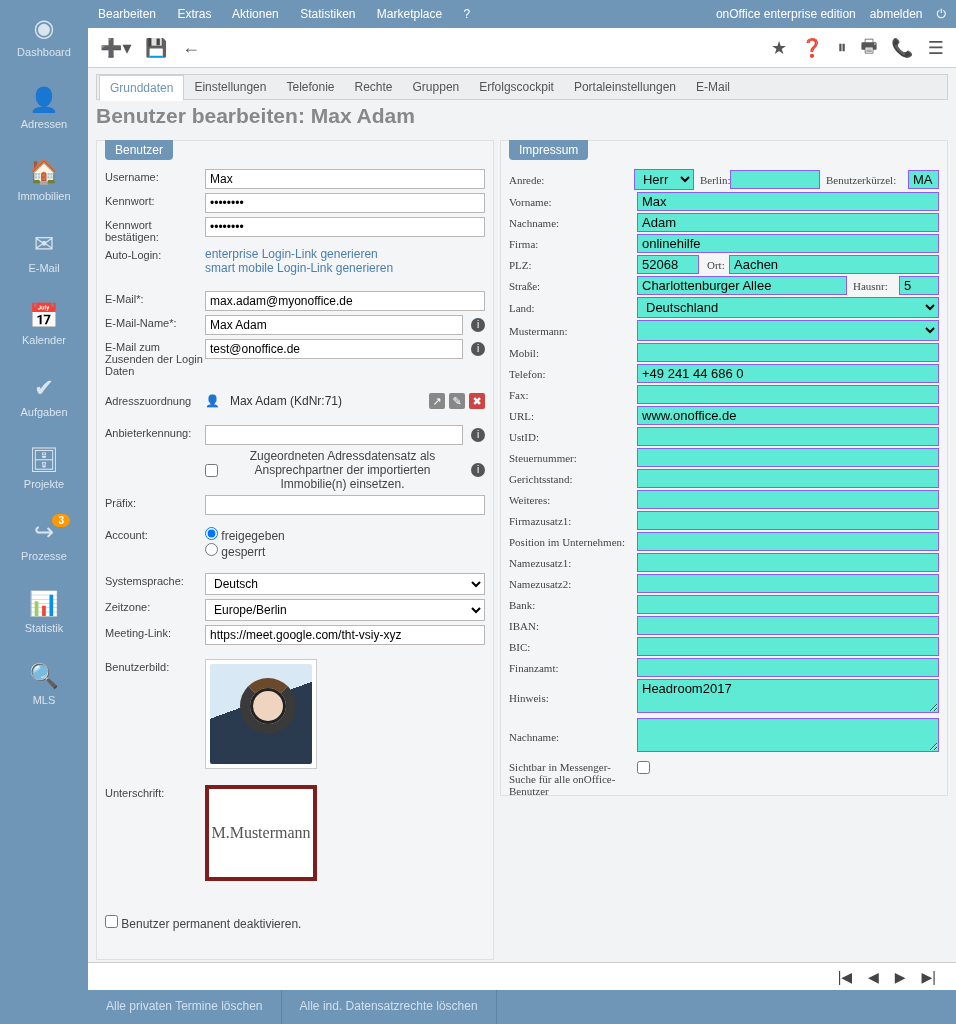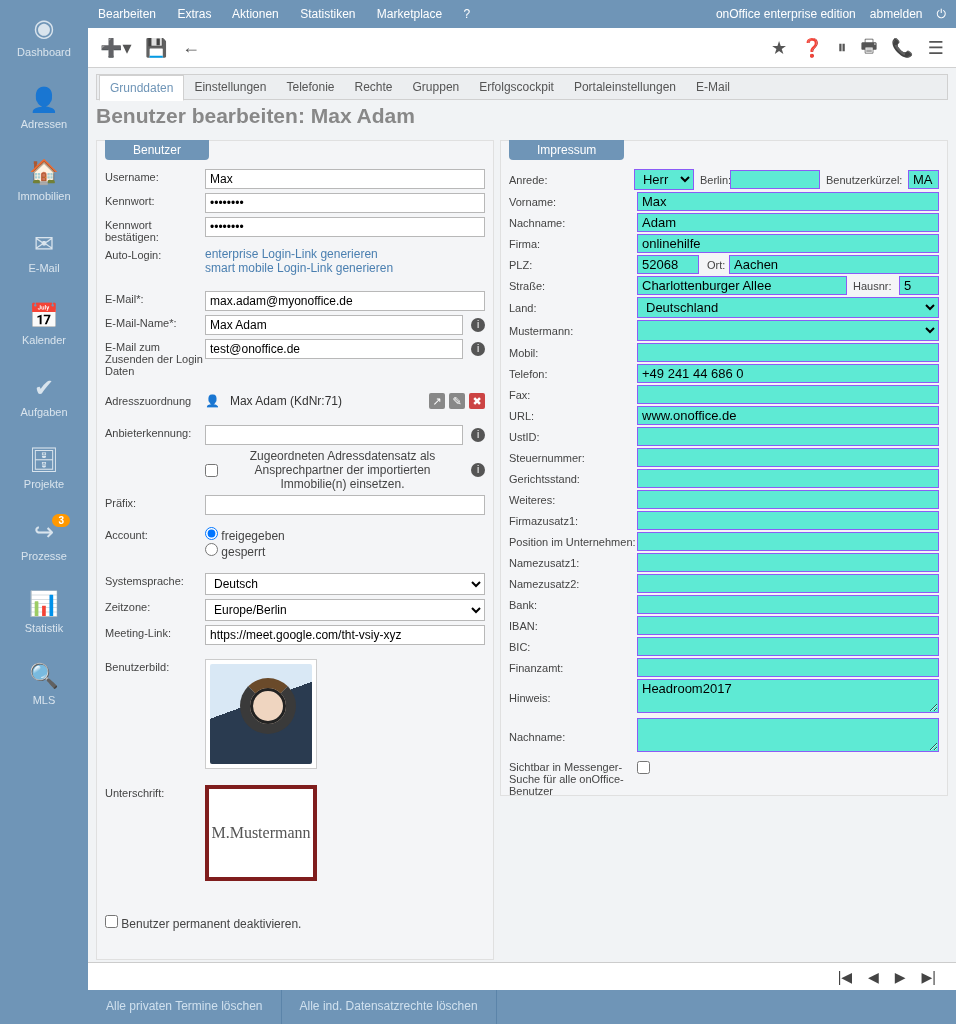--- a/index.html
+++ b/index.html
@@ -21,33 +21,33 @@
 
 .tabs { position:absolute; left:96px; top:74px; right:8px; height:26px; background:#eceef0; border:1px solid #d0d0d0; display:flex; align-items:center; padding:0 2px; font-size:12px; color:#555;}
 .tabs span { padding:5px 10px; cursor:pointer; }
 .tabs span.active { background:#fff; border:1px solid #d0d0d0; border-bottom:1px solid #fff; color:#6f95b7; margin-bottom:-1px;}
 
 .pageheading { position:absolute; left:96px; top:104px; font-size:21px; font-weight:bold; color:#888; }
 
 .panel { position:absolute; background:#f4f5f7; border:1px solid #e0e0e0; padding:28px 8px 8px 8px; }
 .panel-left { left:96px; top:140px; width:398px; height:820px; }
 .panel-right { left:500px; top:140px; width:448px; height:656px; }
-.panel-title { position:absolute; top:-1px; left:8px; background:#6f95b7; color:#fff; padding:3px 28px; font-size:12px; border-radius:0 0 4px 4px;}
+.panel-title { position:absolute; top:-1px; left:8px; background:#6f95b7; color:#fff; padding:3px 10px; font-size:12px; border-radius:0 0 4px 4px;}
 
 .row { display:flex; align-items:flex-start; margin-bottom:4px; min-height:20px; }
 .row label { width:100px; font-size:11px; color:#444; padding-top:2px; }
 .row .ctl { flex:1; }
 .row input[type=text], .row input[type=password], .row select, .row textarea { width:100%; font-size:12px; padding:2px 4px; border:1px solid #b8b8b8; background:#fff; }
 .link { color:#4a7fb0; cursor:pointer; font-size:12px; }
 .info-icon { display:inline-block; width:14px; height:14px; border-radius:50%; background:#555; color:#fff; text-align:center; font-size:10px; line-height:14px; margin-left:4px; flex-shrink:0;}
 .flexline { display:flex; align-items:center; gap:4px;}
 .flexline input[type=text] { flex:1; }
 
 .prow { display:flex; align-items:center; margin-bottom:2px; }
-.prow label { width:128px; font-size:11px; color:#444; }
+.prow label { width:128px; font-size:11px; color:#444;font-family:Liberation Serif, serif; }
 .prow input[type=text], .prow select, .prow textarea { width:100%; font-size:13px; padding:1px 4px; border:1px solid #8b5cf6; background:#5eead4;}
 .prow .ctl { flex:1; }
 .prow .mini { width:50px !important; flex:none; }
 
 .imgbox { width:112px; height:110px; background:#fff; border:1px solid #ccc; padding:4px; display:flex; align-items:center; justify-content:center; }
 .avatar-fake { width:100%; height:100%; background:linear-gradient(160deg,#d9e8f5 40%,#2a3b50 40%); border-radius:2px; position:relative;}
 .avatar-fake::after{content:"";position:absolute;left:30px;top:14px;width:36px;height:36px;border-radius:50%;background:#efd5c0;border:10px solid #3a3a3a;border-top-color:#6a4a2a;box-shadow:0 0 0 3px #222 inset;}
 .sigbox { width:112px; height:96px; background:#fff; border:4px solid #7f1d1d; display:flex; align-items:center; justify-content:center; font-family:"Brush Script MT",cursive; font-size:16px; color:#555;}
 
 .bottombar { position:absolute; left:88px; right:0; bottom:34px; height:28px; background:#fff; border-top:1px solid #ccc; display:flex; align-items:center; justify-content:flex-end; padding:0 20px; gap:16px; color:#444; font-size:14px;}

